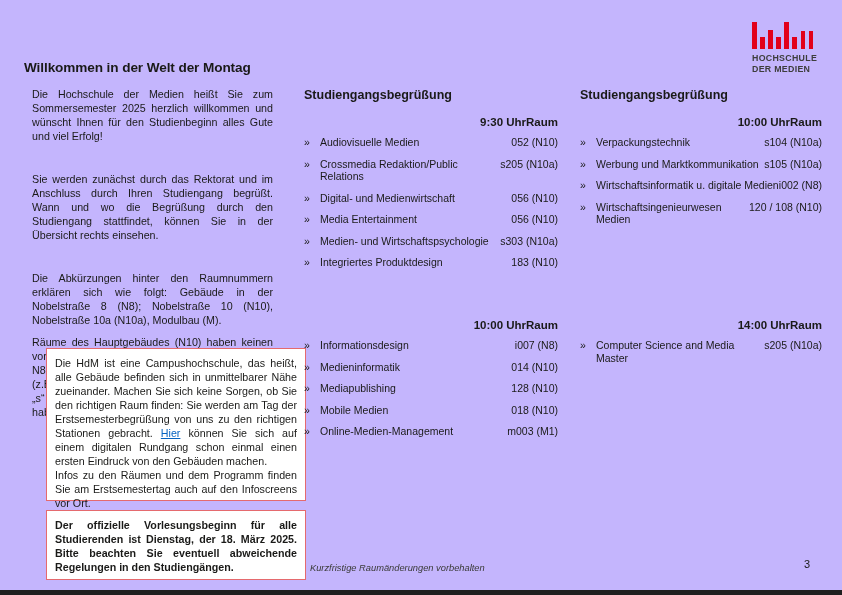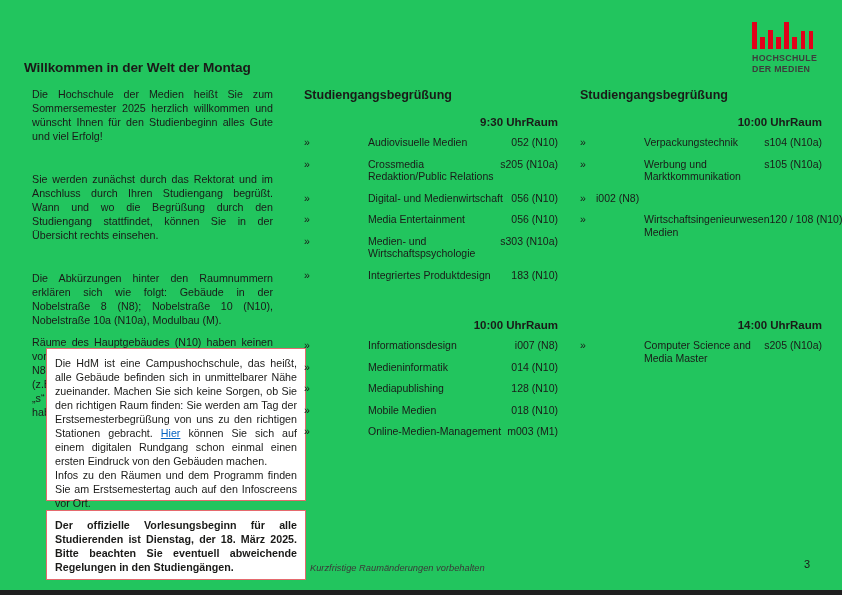--- a/index.html
+++ b/index.html
@@ -1,17 +1,17 @@
 <!DOCTYPE html>
 <html><head>
 <meta charset="utf-8">
 <style>
   html,body{margin:0;padding:0;background:#fff;}
   .page{
-    position:relative;width:842px;height:595px;background:#22c55e;
+    position:relative;width:842px;height:595px;background:#c4b5fd;
     font-family:"Liberation Sans",sans-serif;color:#1a1a18;overflow:hidden;
   }
   
   .logo{position:absolute;left:752px;top:22px;width:64px;}
   .logo-bars{display:flex;align-items:flex-end;gap:3.5px;height:27px;}
   .logo-bars .bar{width:4.6px;display:inline-block;}
   .logo-text{margin-top:4px;font-size:8.8px;font-weight:bold;color:#3d3d3c;
              letter-spacing:0.3px;line-height:10.5px;}
   
   .left{position:absolute;left:24px;top:60px;width:257px;}
@@ -32,21 +32,21 @@
   .col2{left:580px;width:242px;}
   .col-title{font-size:12.5px;font-weight:bold;margin:0;}
   .section{position:absolute;left:0;right:0;}
   .sec-a{top:27px;}
   .sec-b{top:230px;}
   .time-row{display:flex;justify-content:flex-end;font-size:11.5px;
             font-weight:bold;line-height:14px;margin-bottom:7px;}
   .item{display:flex;align-items:baseline;font-size:10.5px;line-height:12.5px;
         margin-bottom:9px;}
   .item .bullet{width:16px;flex:0 0 16px;}
-  .item .label{flex:1;margin-left:48px;}
+  .item .label{flex:1;}
   .item .room{white-space:nowrap;text-align:left;}
   
   .footer-note{position:absolute;left:310px;top:563px;font-size:9.3px;
                font-style:italic;color:#3a3a38;}
   .page-number{position:absolute;right:32px;top:558px;font-size:11px;color:#1a1a18;}
   .bottom-bar{position:absolute;left:0;bottom:0;width:100%;height:5px;background:#1f1f1f;}
 </style>
 </head>
 <body>
 
@@ -174,20 +174,21 @@
         <span class="label">Verpackungstechnik</span>
         <span class="room">s104 (N10a)</span>
       </div>
       <div class="item">
         <span class="bullet">»</span>
         <span class="label">Werbung und Marktkommunikation</span>
         <span class="room">s105 (N10a)</span>
       </div>
       <div class="item">
         <span class="bullet">»</span>
+        <span class="label">Wirtschaftsinformatik u. digitale Medien</span>
         <span class="room">i002 (N8)</span>
       </div>
       <div class="item">
         <span class="bullet">»</span>
         <span class="label">Wirtschaftsingenieurwesen Medien</span>
         <span class="room">120 / 108 (N10)</span>
       </div>
     </div>
 
     <div class="section sec-b">

